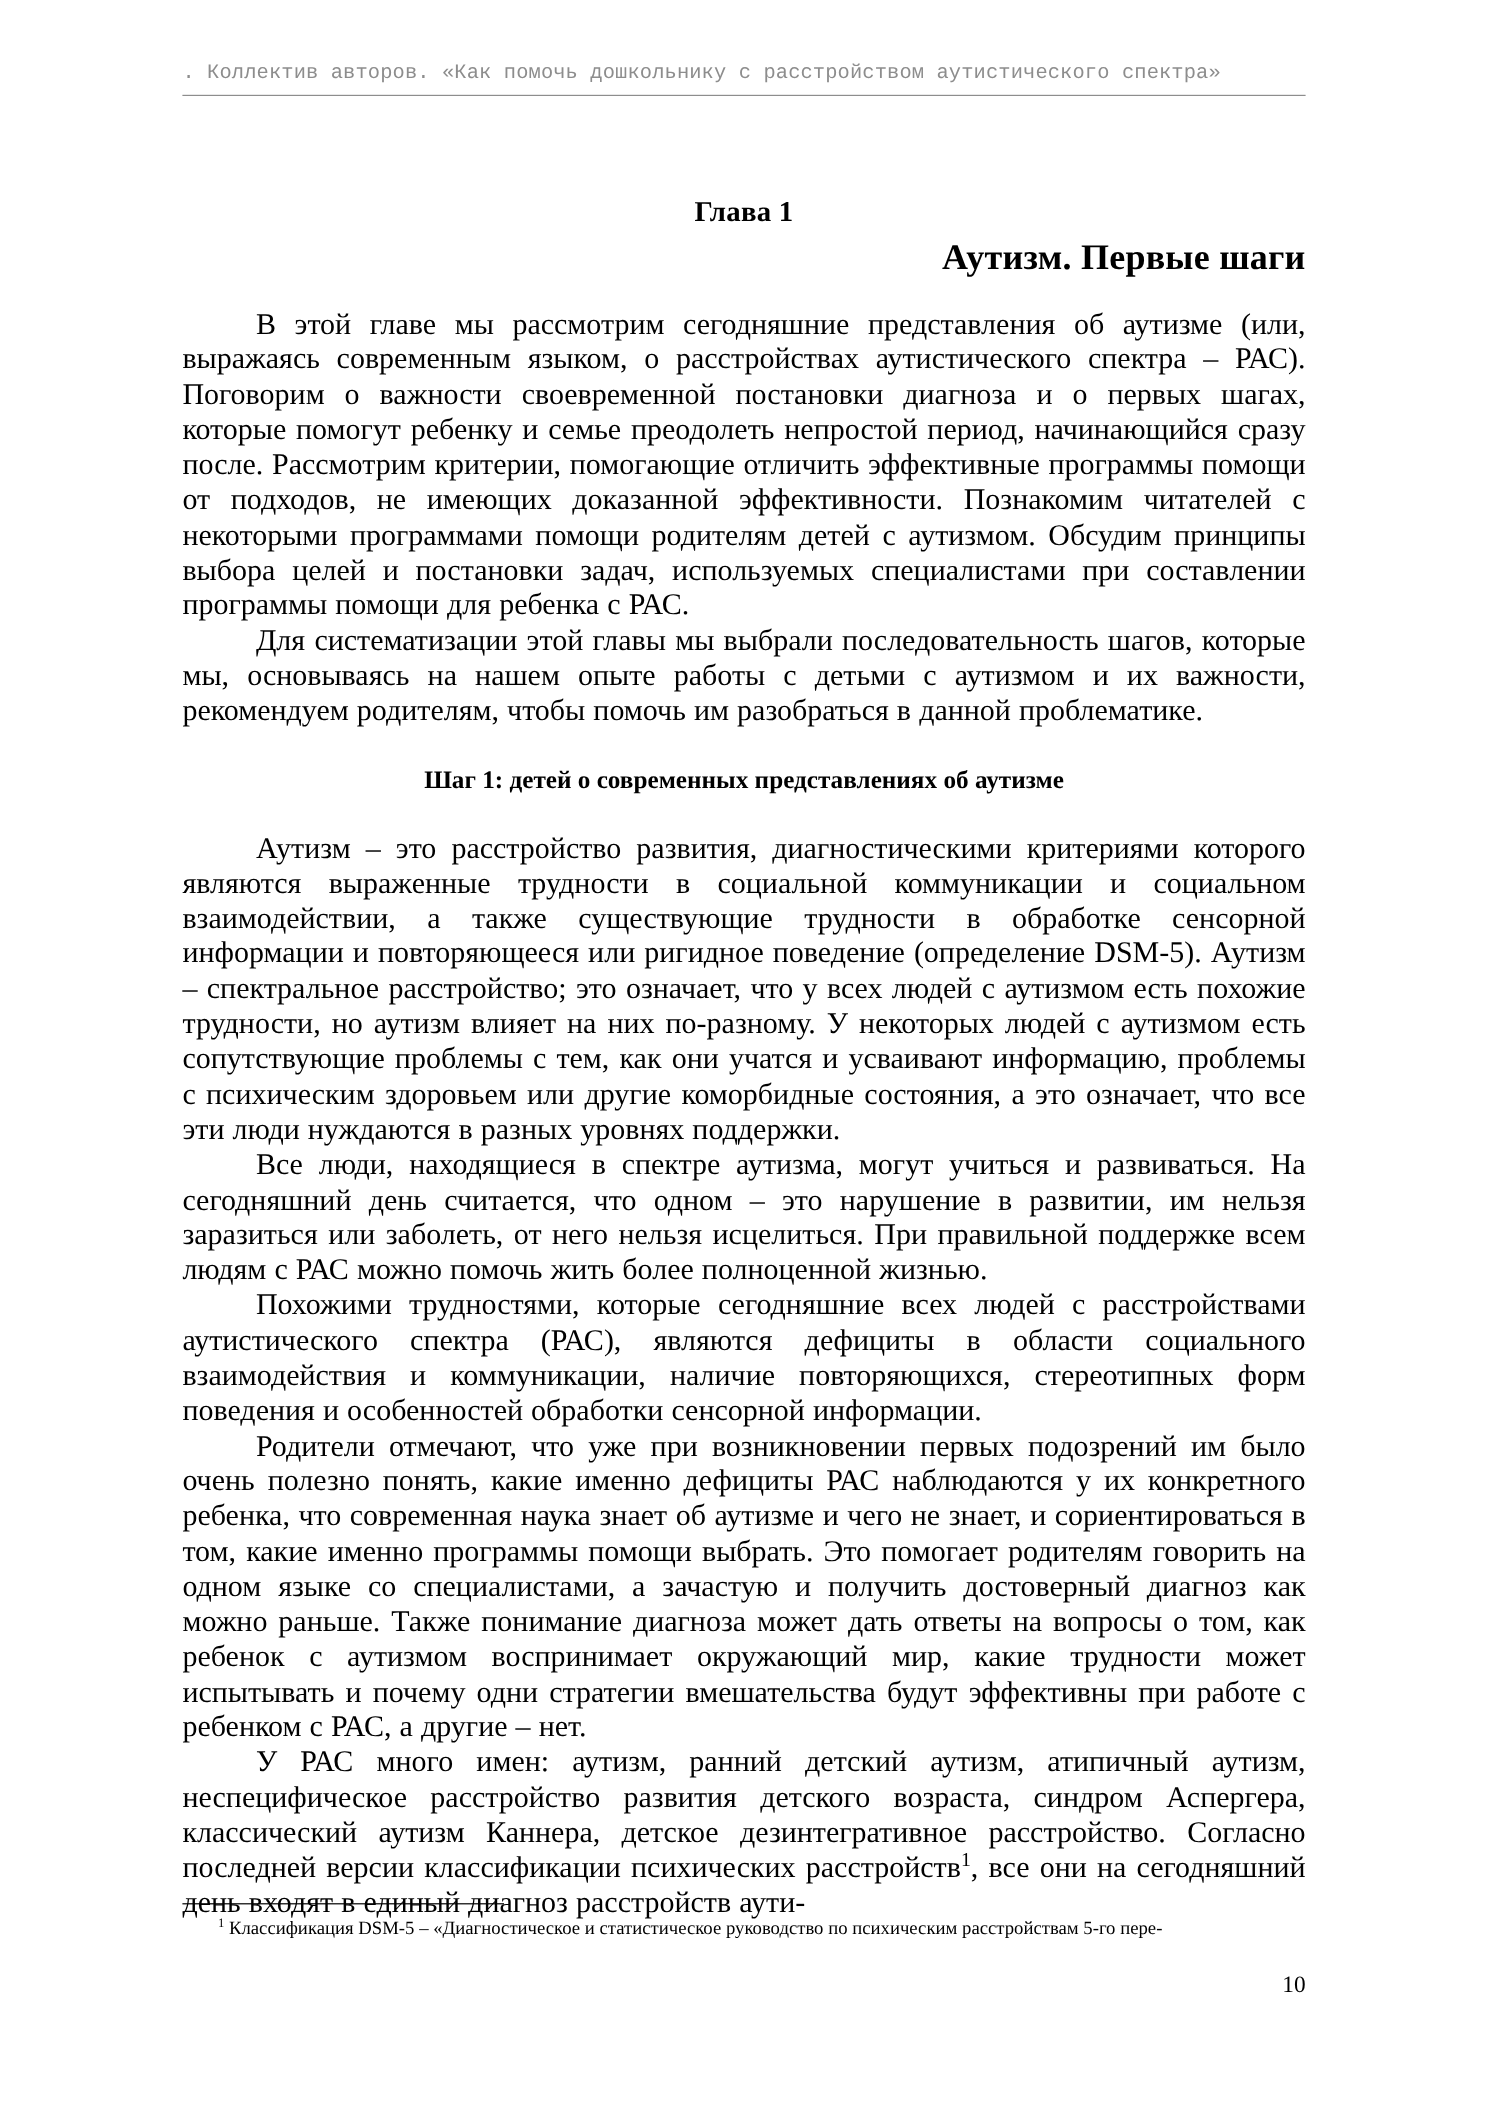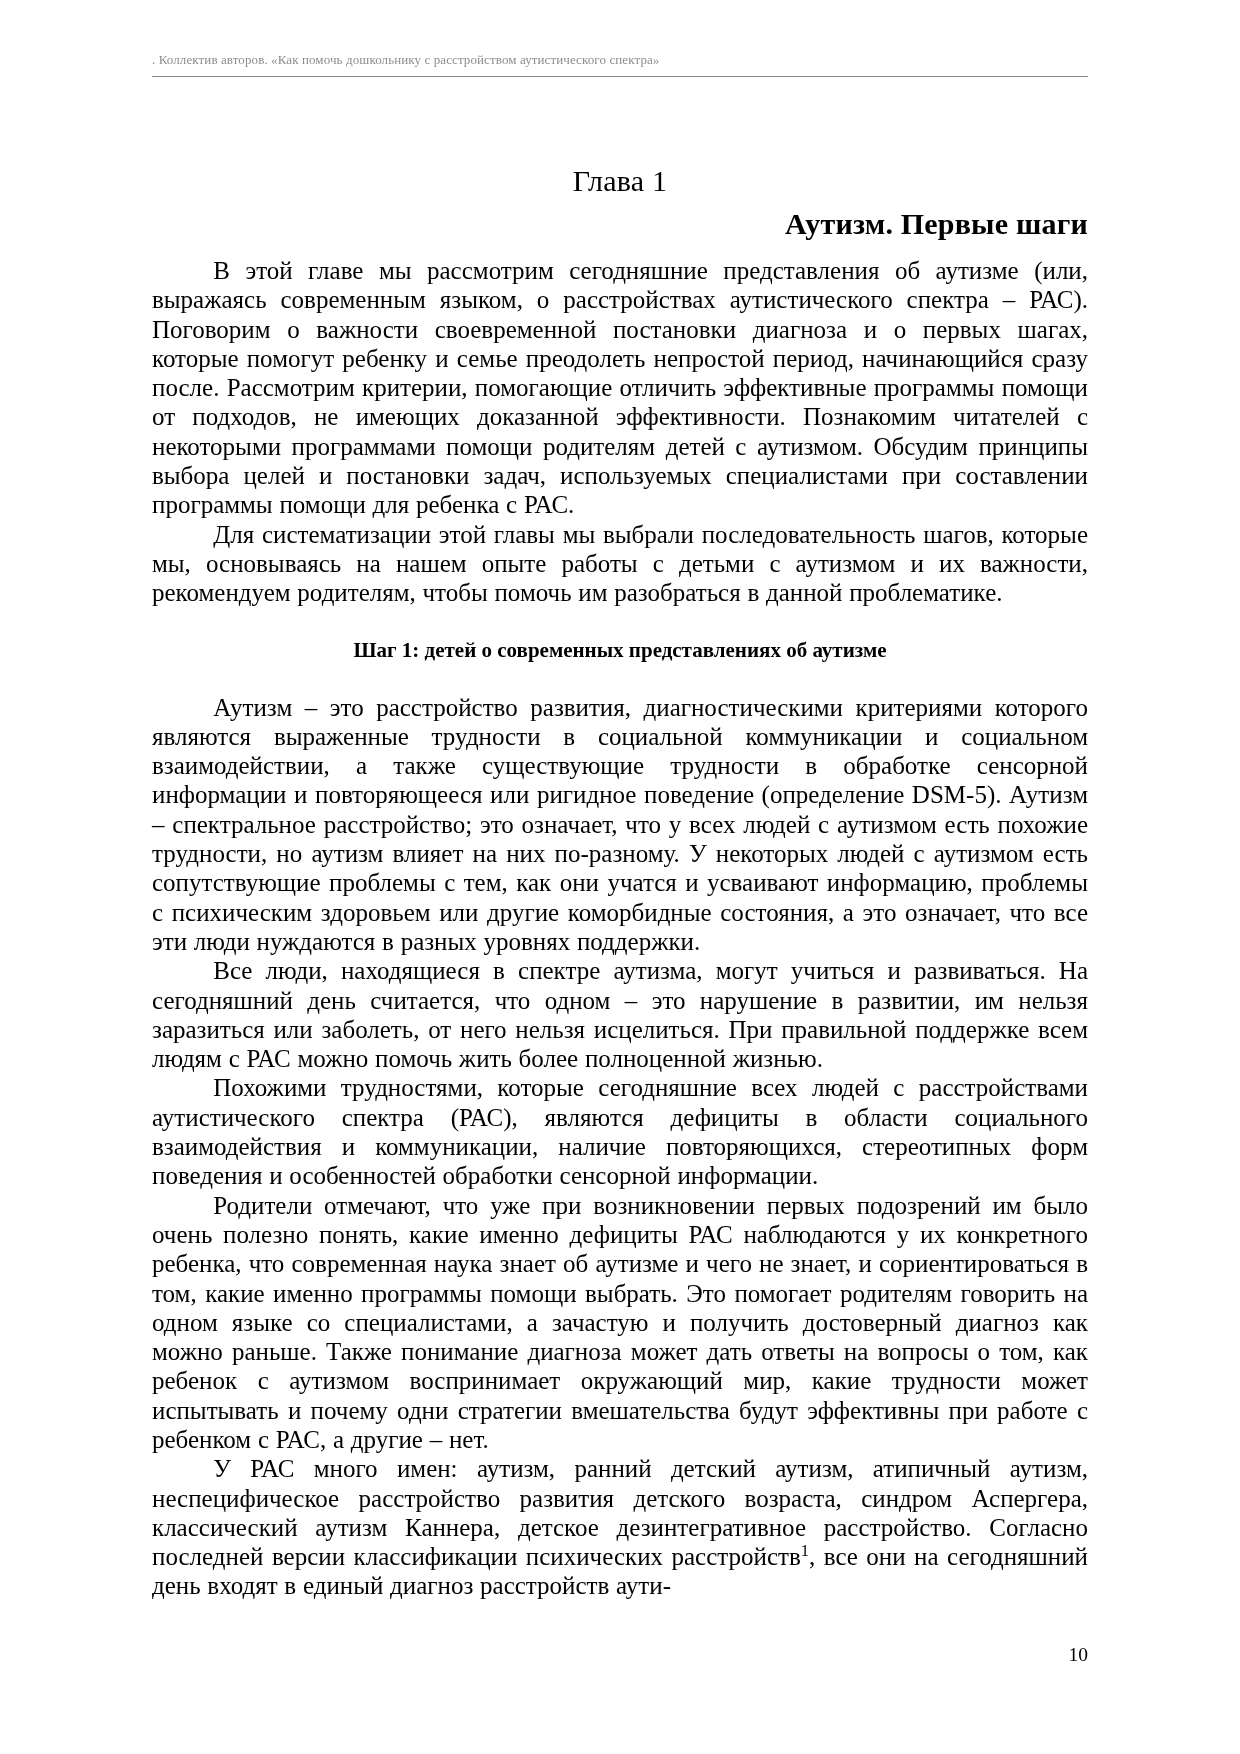--- a/index.html
+++ b/index.html
@@ -21,43 +21,43 @@
   }
 
   
   .runhead {
     position: absolute;
     left: 152px;
     top: 52px;
     width: 936px;
   }
   .runhead-text {
-    font-size: 13px;
+    font-size: 17px;
     color: #8d8d8d;
     letter-spacing: 0.1px;
     white-space: nowrap;
-    font-family: Liberation Serif, serif;
+    font-family: Liberation Mono, monospace;
   }
   .runhead-rule {
     margin-top: 8px;
     border-bottom: 1.6px solid #8d8d8d;
     width: 100%;
   }
 
   
   .chapter-block {
     position: absolute;
     left: 152px;
     top: 160px;
     width: 936px;
     text-align: center;
   }
   .chapter-number {
-    font-size: 30px;
-    font-weight: normal;
+    font-size: 24px;
+    font-weight: bold;
     line-height: 1.42;
     letter-spacing: 0.2px;
   }
   .chapter-title {
     font-size: 30px;
     font-weight: bold;
     line-height: 1.42;
     letter-spacing: 0.2px;
     text-align: right;
   }
@@ -155,16 +155,20 @@
 
     <p class="para">Аутизм – это расстройство развития, диагностическими критериями которого являются выраженные трудности в социальной коммуникации и социальном взаимодействии, а также существующие трудности в обработке сенсорной информации и повторяющееся или ригидное поведение (определение DSM-5). Аутизм – спектральное расстройство; это означает, что у всех людей с аутизмом есть похожие трудности, но аутизм влияет на них по-разному. У некоторых людей с аутизмом есть сопутствующие проблемы с тем, как они учатся и усваивают информацию, проблемы с психическим здоровьем или другие коморбидные состояния, а это означает, что все эти люди нуждаются в разных уровнях поддержки.</p>
     <p class="para">Все люди, находящиеся в спектре аутизма, могут учиться и развиваться. На сегодняшний день считается, что одном – это нарушение в развитии, им нельзя заразиться или заболеть, от него нельзя исцелиться. При правильной поддержке всем людям с РАС можно помочь жить более полноценной жизнью.</p>
     <p class="para">Похожими трудностями, которые сегодняшние всех людей с расстройствами аутистического спектра (РАС), являются дефициты в области социального взаимодействия и коммуникации, наличие повторяющихся, стереотипных форм поведения и особенностей обработки сенсорной информации.</p>
     <p class="para">Родители отмечают, что уже при возникновении первых подозрений им было очень полезно понять, какие именно дефициты РАС наблюдаются у их конкретного ребенка, что современная наука знает об аутизме и чего не знает, и сориентироваться в том, какие именно программы помощи выбрать. Это помогает родителям говорить на одном языке со специалистами, а зачастую и получить достоверный диагноз как можно раньше. Также понимание диагноза может дать ответы на вопросы о том, как ребенок с аутизмом воспринимает окружающий мир, какие трудности может испытывать и почему одни стратегии вмешательства будут эффективны при работе с ребенком с РАС, а другие – нет.</p>
 
     <p class="para"><span>У РАС много имен: аутизм, ранний детский аутизм, атипичный аутизм, неспецифическое расстройство развития детского возраста, синдром Аспергера, классический аутизм Каннера, детское дезинтегративное расстройство. Согласно последней версии классификации психических расстройств</span><sup class="fnref">1</sup><span>, все они на сегодняшний день входят в единый диагноз расстройств аути-</span></p>
 
   </div>
 
+  <div class="footnote-area">
+    <div class="footnote-rule"></div>
+    <p class="footnote-text"><sup>1</sup> <span>Классификация DSM-5 – «Диагностическое и статистическое руководство по психическим расстройствам 5-го пере-</span></p>
+  </div>
 
   <div class="folio">10</div>
 
 </div>
 
 </body></html>

